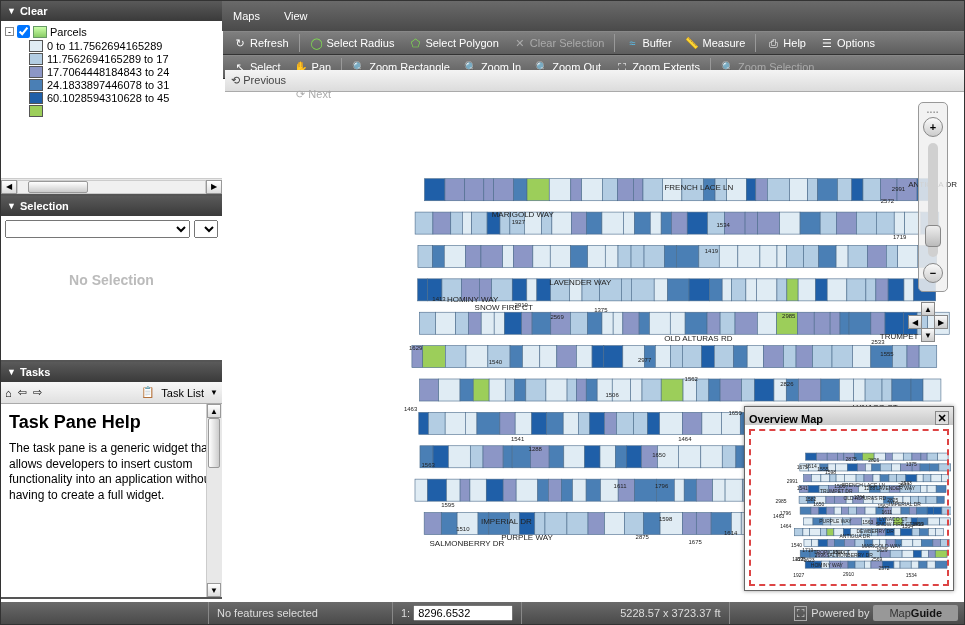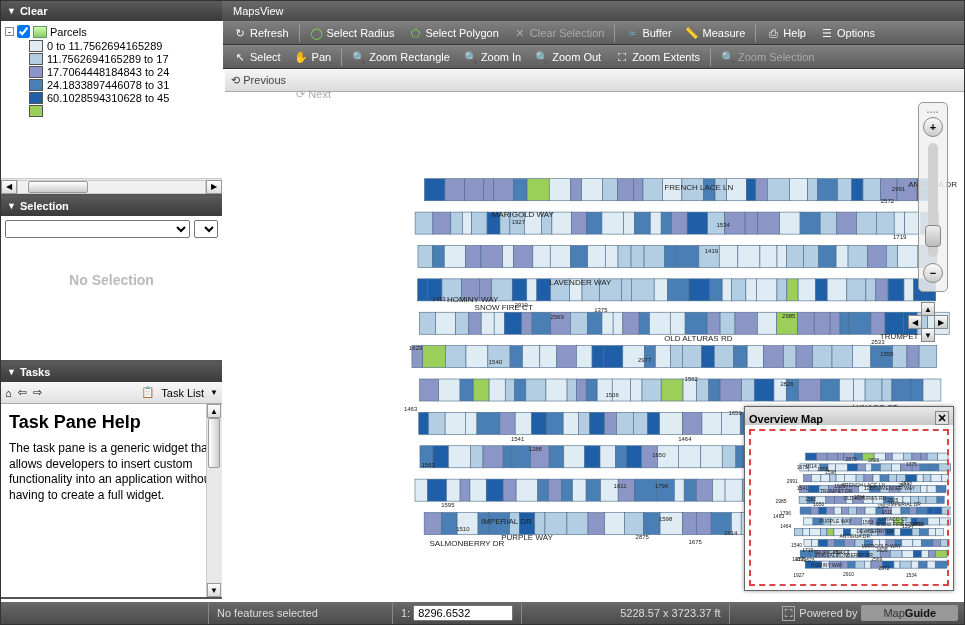--- a/index.html
+++ b/index.html
@@ -1,21 +1,21 @@
 <!DOCTYPE html>
 <html><head>
 <meta charset="utf-8">
 <style>
 * { margin: 0; padding: 0; box-sizing: border-box; font-family: Arial, sans-serif; font-size: 11px; }
 html, body { width: 965px; height: 625px; overflow: hidden; background: #fff; }
 
 .app { display: flex; flex-direction: column; width: 965px; height: 625px; border: 1px solid #333; }
 
 
-.menubar { height: 20px; background: linear-gradient(#6a6a6a,#4a4a4a); color: #fff; display: flex; align-items: center; padding-left: 232px; }
+.menubar { height: 30px; background: linear-gradient(#6a6a6a,#4a4a4a); color: #fff; display: flex; align-items: center; padding-left: 232px; gap: 24px; }
 .menubar span { cursor: default; }
 
 
 .toolbar { height: 24px; background: linear-gradient(#7f7f7f,#5d5d5d); display: flex; align-items: center; padding: 0 4px; gap: 2px; border-top: 1px solid #888; border-bottom: 1px solid #333; margin-left: 222px; }
 .tbtn { display: inline-flex; align-items: center; gap: 3px; padding: 2px 6px; color: #fff; border-radius: 3px; }
 .tbtn.disabled { color: #aaa; }
 .tsep { width: 1px; height: 18px; background: #999; margin: 0 2px; }
 .ticon { width: 14px; height: 14px; display: inline-flex; align-items: center; justify-content: center; }
 
 
@@ -70,21 +70,21 @@
 .overview-hdr { height: 18px; background: linear-gradient(#e8e8e8,#c8c8c8); display: flex; align-items: flex-end; padding: 0 4px; font-weight: bold; font-size: 11px; }
 .overview-hdr .x { margin-left: auto; width:14px; height:14px; text-align:center; border:1px solid #888; background:#ddd; }
 .overview-body { position: relative; height: 165px; }
 .overview-body .extent { position: absolute; left: 4px; top: 4px; right: 4px; bottom: 4px; border: 2px dashed #d44; }
 
 
 .status { position: absolute; left: 1px; right: 1px; bottom: 1px; height: 22px; background: linear-gradient(#6a6a6a,#4a4a4a); color: #ddd; display: flex; align-items: center; font-size: 11px; margin-top: 24px; }
 .status .cell { padding: 0 8px; border-right: 1px solid #888; height: 100%; display: flex; align-items: center; }
 .status input { height: 16px; width: 100px; font-size: 11px; padding: 0 3px; }
 .status .powered { margin-left: auto; display: flex; align-items: center; gap: 4px; padding: 0 6px; }
-.status .brand { background: #989898; color: #333; padding: 2px 22px; border-radius: 2px; font-size: 11px; }
+.status .brand { background: #989898; color: #333; padding: 2px 16px; border-radius: 2px; font-size: 11px; }
 .status .brand b { color: #111; }
 
 
 .parcel { stroke: #4a6a8a; stroke-width: 0.6; }
 .road { fill: #fff; }
 .lbl { font-size: 8px; fill: #222; }
 .lblsm { font-size: 6px; fill: #222; }
 </style>
 </head>
 <body>

